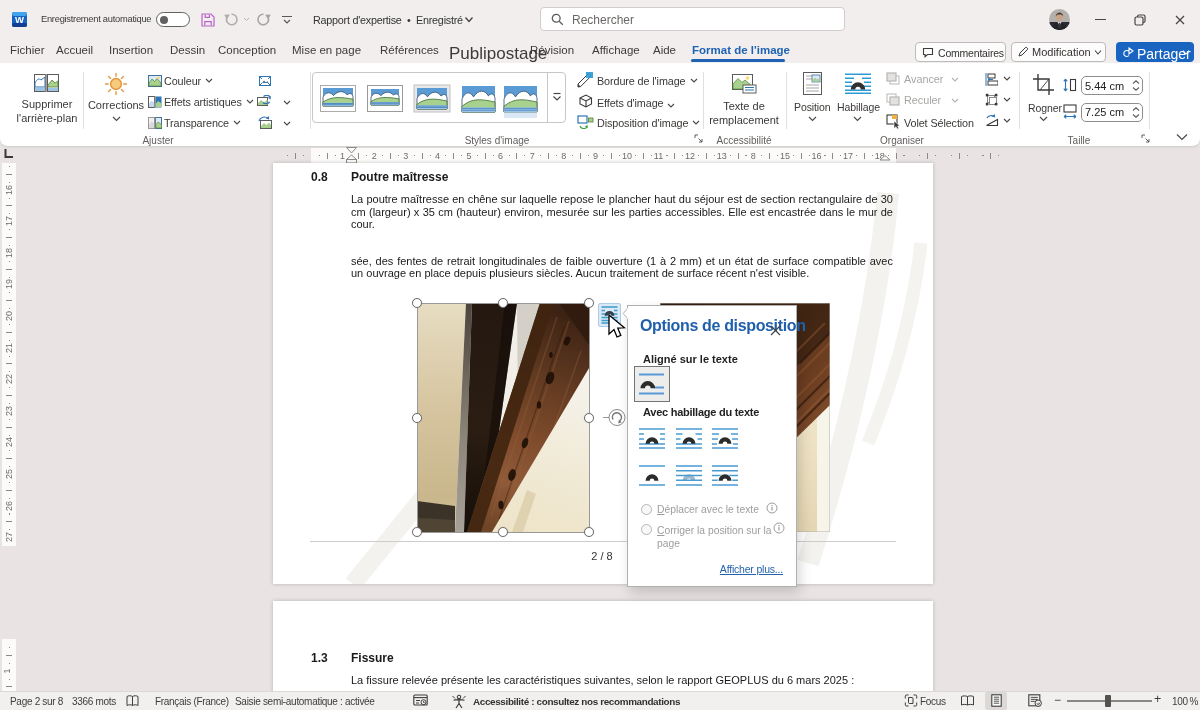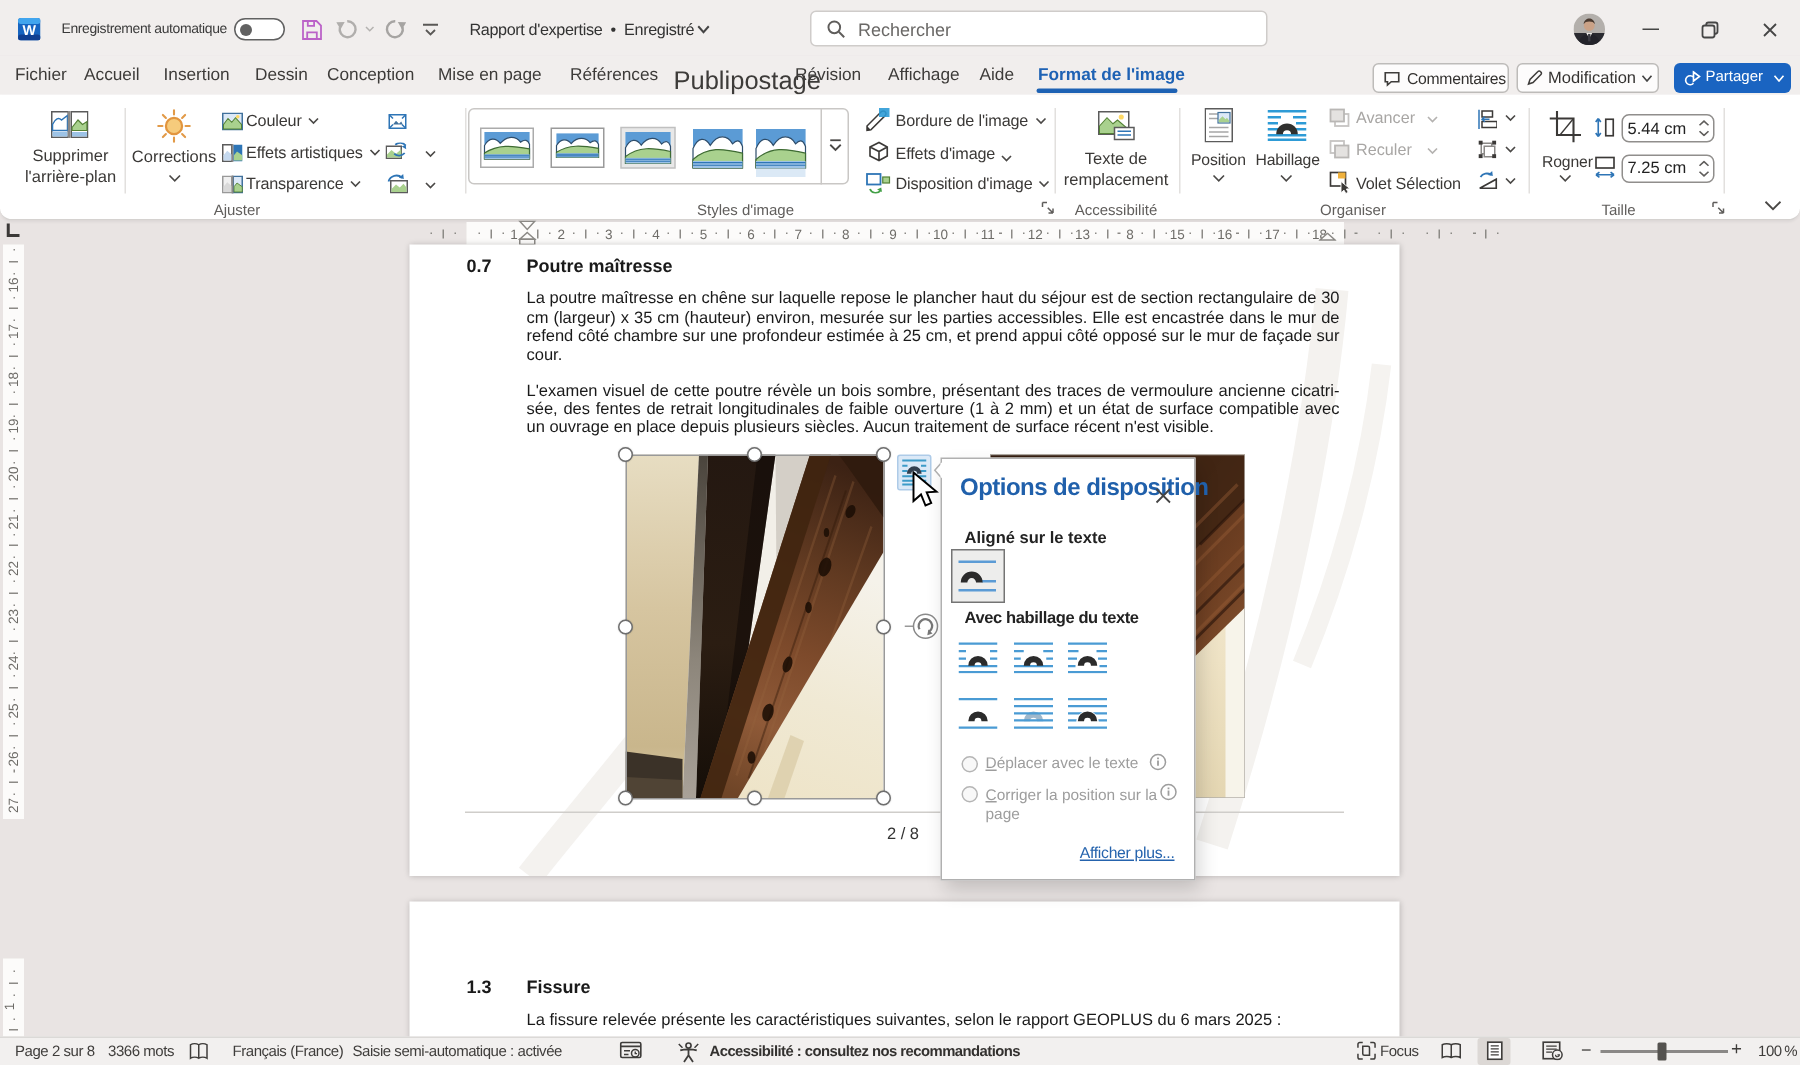--- a/index.html
+++ b/index.html
@@ -99,21 +99,21 @@
 <path d="M2 10 L3 7 L8.3 1.7 a1.1 1.1 0 0 1 1.6 0 l0.4 0.4 a1.1 1.1 0 0 1 0 1.6 L5 9 Z" fill="none" stroke="#3f3d3b" stroke-width="1"></path>
   </svg>
 <div class="abs" style="left:1032px;top:46px;font-size:11px;color:#343230">Modification</div>
 <svg class="abs" style="left:1094px;top:49px" width="8" height="7" viewBox="0 0 8 7">
     <path d="M1 1.5 L4 5 L7 1.5" fill="none" stroke="#444" stroke-width="1.1"></path>
   </svg>
 <div class="abs" style="left:1116px;top:42px;width:78px;height:20px;border-radius:4px;background:#1a64c1"></div>
 <svg class="abs" style="left:1122px;top:46.5px" width="12" height="11" viewBox="0 0 12 11">
 <path d="M7 4.5 a3 3 0 1 0 0 4 M7 1 L11 4 L7 7 Z" fill="none" stroke="#fff" stroke-width="1.1"></path>
   </svg>
-<div class="abs" style="left:1137px;top:46px;font-size:10px;color:#fff">Partager</div>
+<div class="abs" style="left:1137px;top:46px;font-size:14px;color:#fff">Partager</div>
 <svg class="abs" style="left:1182px;top:49px" width="8" height="7" viewBox="0 0 8 7">
     <path d="M1 1.5 L4 5 L7 1.5" fill="none" stroke="#fff" stroke-width="1.1"></path>
   </svg>
 <div class="abs" style="left:0;top:63px;width:1200px;height:84px;background:#fff;border-bottom:1px solid #d5d2d0;border-radius:0 0 8px 8px;box-shadow:0 1px 2px rgba(0,0,0,0.06)"></div>
 <div class="abs" style="left:83px;top:72px;width:1px;height:57px;background:#e2e0de"></div>
 <div class="abs" style="left:310px;top:72px;width:1px;height:57px;background:#e2e0de"></div>
 <div class="abs" style="left:703px;top:72px;width:1px;height:57px;background:#e2e0de"></div>
 <div class="abs" style="left:786px;top:72px;width:1px;height:57px;background:#e2e0de"></div>
 <div class="abs" style="left:1019px;top:72px;width:1px;height:57px;background:#e2e0de"></div>
 <div class="abs" style="left:1149px;top:72px;width:1px;height:57px;background:#e2e0de"></div>
@@ -566,30 +566,28 @@
 <i style="left:8.5px;top:678.5px;width:1.4px;height:1.2px;background:#8c8a86"></i>
 <i style="left:6px;top:686.4px;width:6px;height:1px;background:#8c8a86"></i>
 <div class="abs" style="left:3.5px;top:670.6px;transform:translateY(-50%) rotate(-90deg);font-size:9px;color:#6e6c68">1</div>
 <div class="abs" style="left:273px;top:163px;width:660px;height:421px;background:#fff;box-shadow:0 0 4px rgba(0,0,0,0.22)"></div>
 <div class="abs" style="left:273px;top:601px;width:660px;height:109px;background:#fff;box-shadow:0 0 4px rgba(0,0,0,0.22)"></div>
 <svg class="abs" style="left:273px;top:163px" width="660" height="421" viewBox="0 0 660 421">
 <path d="M615 30 C 606 130 580 260 535 400" stroke="#f4f2ef" stroke-width="22" fill="none"></path>
 <path d="M648 80 C 640 150 620 220 595 280" stroke="#f5f3f0" stroke-width="13" fill="none"></path>
 <path d="M205 262 C 165 320 112 380 80 421" stroke="#f4f2ef" stroke-width="18" fill="none"></path>
 </svg>
-<div class="abs" style="left:311px;top:170px;font-size:12px;font-weight:bold;color:#1a1a1a">0.7</div>
+<div class="abs" style="left:311px;top:170px;font-size:12px;font-weight:bold;color:#1a1a1a">0.8</div>
 <div class="abs" style="left:351px;top:170px;font-size:12px;font-weight:bold;color:#1a1a1a">Poutre maîtresse</div>
 <div class="abs" style="left:351px;top:193.2px;width:542px;font-size:11.0px;color:#1a1a1a;line-height:12.45px">
     <div style="text-align:justify;text-align-last:justify;">La poutre maîtresse en chêne sur laquelle repose le plancher haut du séjour est de section rectangulaire de 30</div>
     <div style="text-align:justify;text-align-last:justify;">cm (largeur) x 35 cm (hauteur) environ, mesurée sur les parties accessibles. Elle est encastrée dans le mur de</div>
-    <div style="text-align:justify;text-align-last:justify;">refend côté chambre sur une profondeur estimée à 25 cm, et prend appui côté opposé sur le mur de façade sur</div>
     <div style="">cour.</div>
   </div>
 <div class="abs" style="left:351px;top:254.5px;width:542px;font-size:11.0px;color:#1a1a1a;line-height:12.45px">
-    <div style="text-align:justify;text-align-last:justify;">L'examen visuel de cette poutre révèle un bois sombre, présentant des traces de vermoulure ancienne cicatri-</div>
     <div style="text-align:justify;text-align-last:justify;">sée, des fentes de retrait longitudinales de faible ouverture (1 à 2 mm) et un état de surface compatible avec</div>
     <div style="">un ouvrage en place depuis plusieurs siècles. Aucun traitement de surface récent n'est visible.</div>
   </div>
 <div class="abs" style="left:310px;top:541px;width:586px;height:1px;background:#cfcdca"></div>
 <div class="abs" style="left:602px;top:550px;transform:translateX(-50%);font-size:11px;color:#333">2 / 8</div>
 <div class="abs" style="left:311px;top:651px;font-size:12px;font-weight:bold;color:#1a1a1a">1.3</div>
 <div class="abs" style="left:351px;top:651px;font-size:12px;font-weight:bold;color:#1a1a1a">Fissure</div>
 <div class="abs" style="left:351px;top:673.5px;font-size:11px;color:#1a1a1a">La fissure relevée présente les caractéristiques suivantes, selon le rapport GEOPLUS du 6 mars 2025&nbsp;:</div>
 <svg class="abs" style="left:660px;top:303px" width="170" height="229" viewBox="0 0 170 229">
 <defs>

